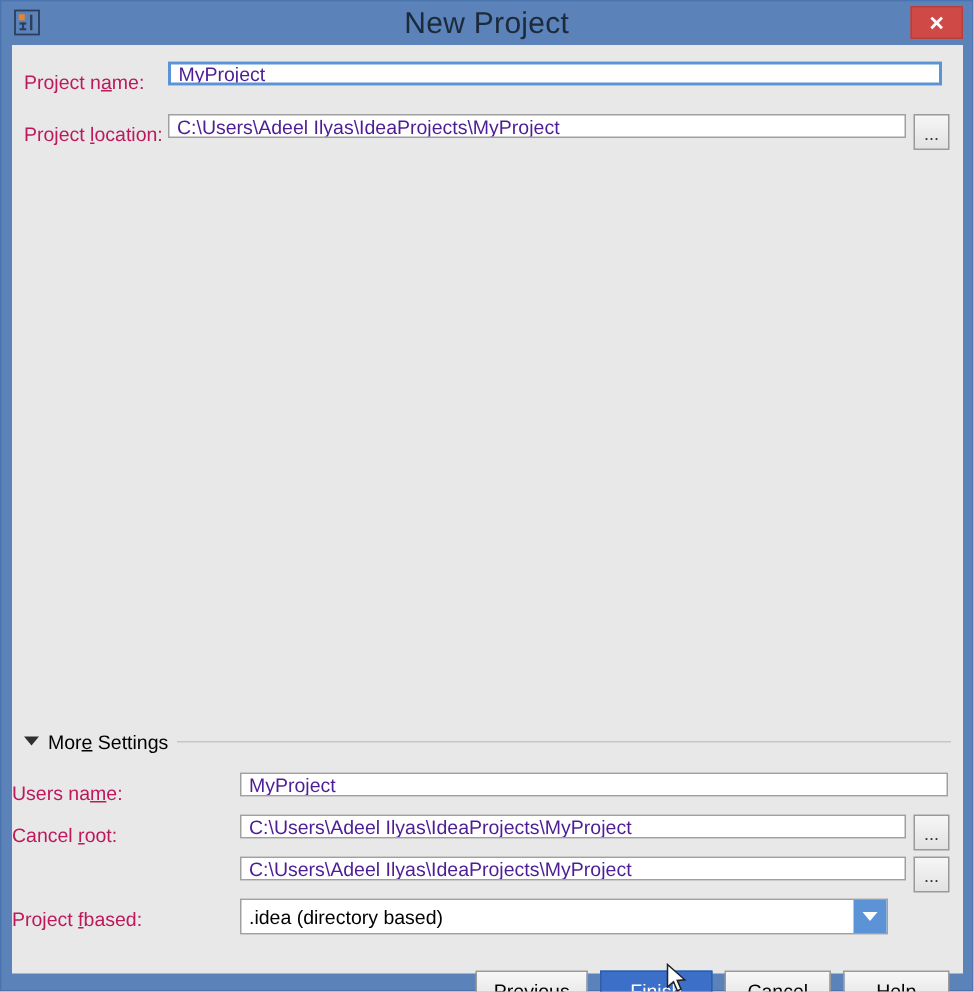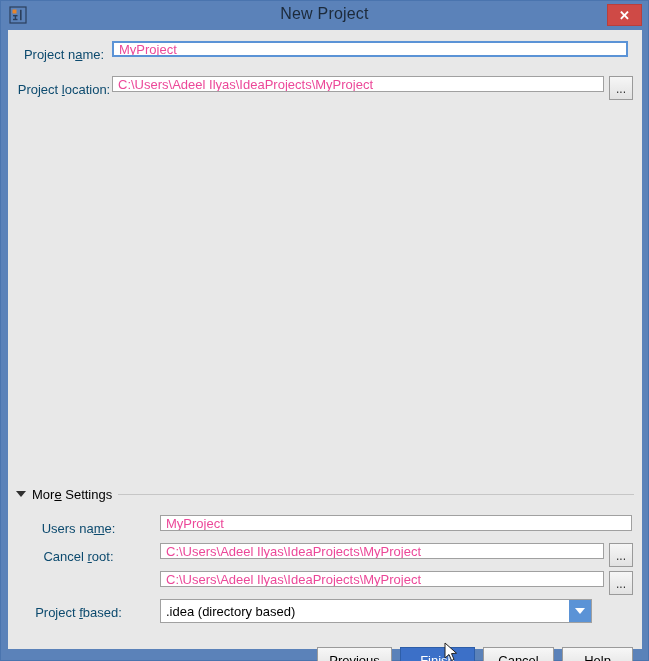--- a/index.html
+++ b/index.html
@@ -35,21 +35,21 @@
   #app-icon {
     position: absolute;
     left: 8px; top: 5px;
     width: 18px; height: 18px;
   }
   #title-text {
     position: absolute;
     left: 0; top: 4px;
     width: 647px;
     text-align: center;
-    font-size: 16px;
+    font-size: 20px;
     color: #1c2a3a;
     letter-spacing: 0.2px;
     user-select: none;
   }
   #close-button {
     position: absolute;
     right: 6px;
     top: 3px;
     width: 35px;
     height: 22px;
@@ -72,34 +72,34 @@
     top: 29px;
     width: 634px;
     height: 619px;
     background: #e8e8e8;
     box-sizing: border-box;
   }
 
   .label {
     position: absolute;
     font-size: 13px;
-    color: #0c4a6e;
+    color: #be185d;
     white-space: nowrap;
-    text-align: center;
+    text-align: left;
     user-select: none;
   }
   .label u { text-decoration: underline; }
 
   .textfield {
     position: absolute;
     box-sizing: border-box;
     background: #ffffff;
     border: 1px solid #a0a0a0;
     font-size: 13px;
-    color: #ec4899;
+    color: #4c1d95;
     padding: 0 5px;
     display: flex;
     align-items: center;
     height: 16px;
     overflow: hidden;
     white-space: nowrap;
   }
   .textfield.focused {
     border: 2px solid #5b93d6;
   }

